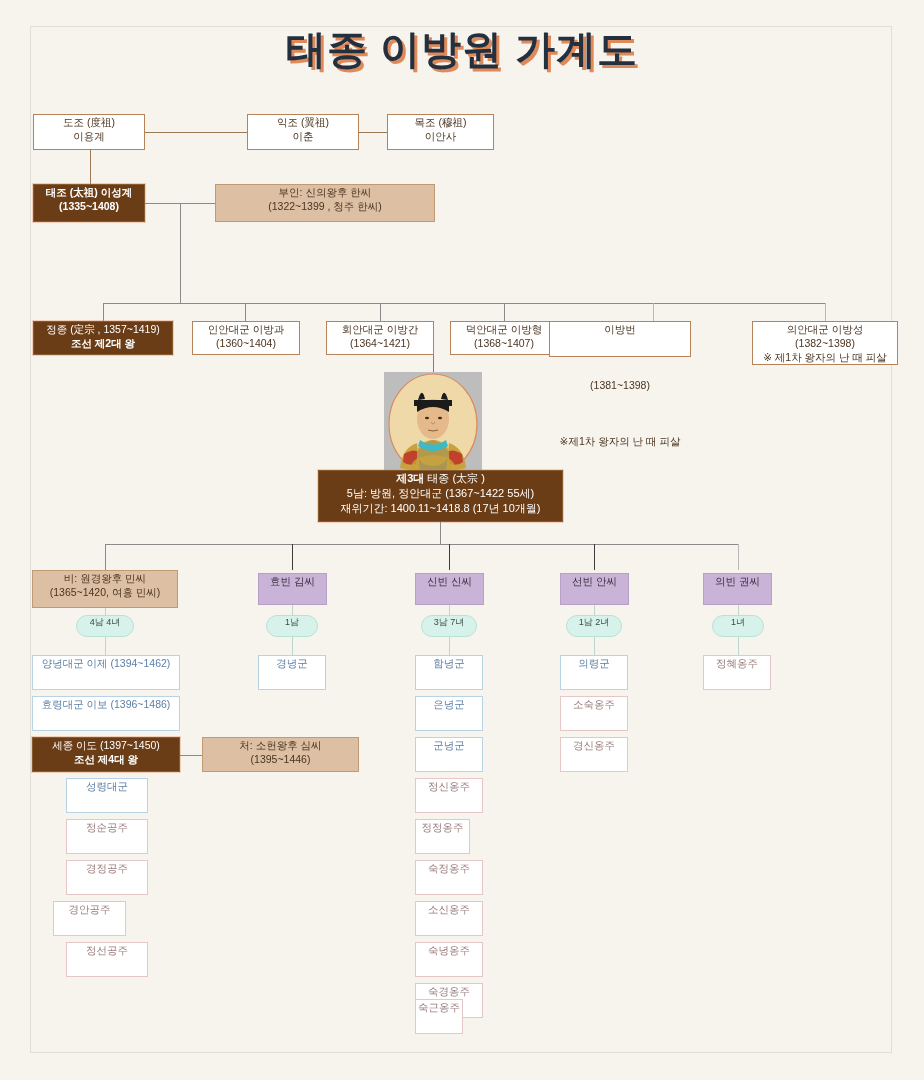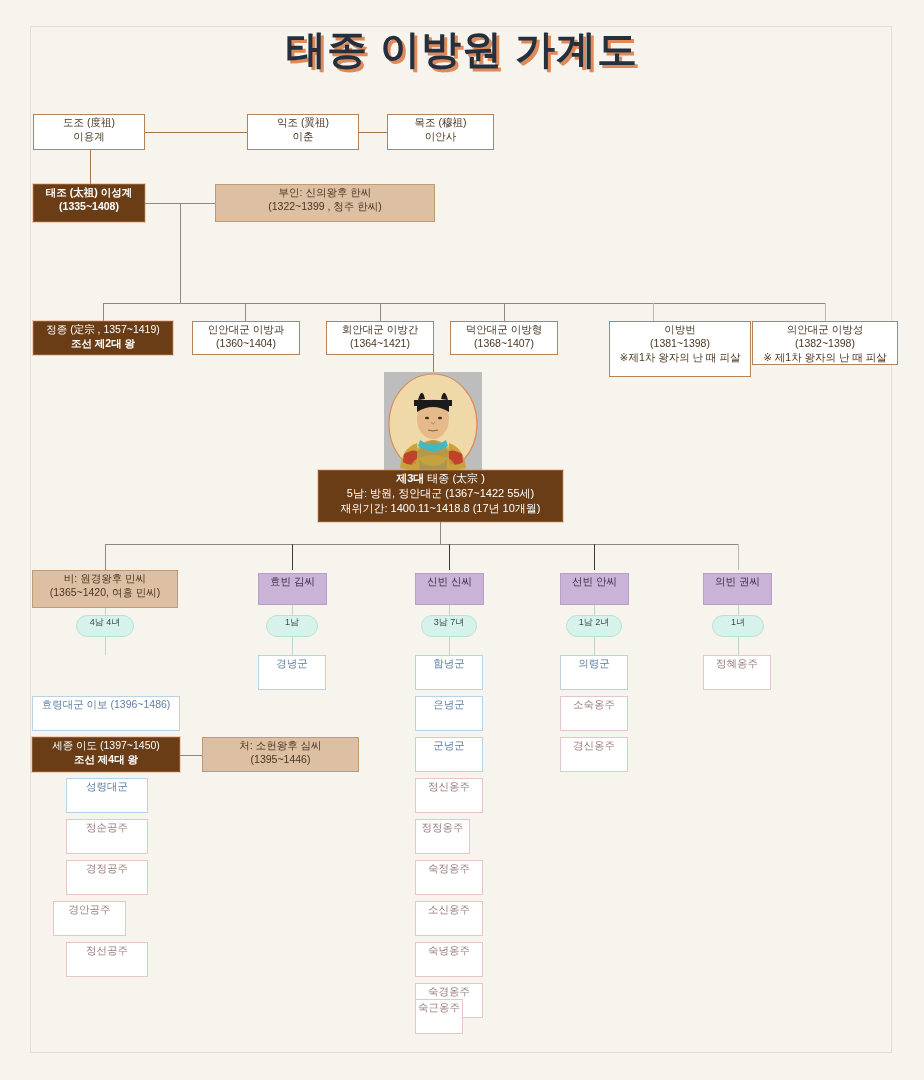--- a/index.html
+++ b/index.html
@@ -118,21 +118,21 @@
     <span class="ln">(1360~1404)</span>
   </div>
   <div class="node v-white" style="left:326px;top:321px;width:108px;height:34px;">
     <span class="ln">회안대군 이방간</span>
     <span class="ln">(1364~1421)</span>
   </div>
   <div class="node v-white" style="left:450px;top:321px;width:108px;height:34px;">
     <span class="ln">덕안대군 이방형</span>
     <span class="ln">(1368~1407)</span>
   </div>
-  <div class="node v-white" style="left:609px;top:321px;width:142px;height:56px;">
+  <div class="node v-white" style="left:549px;top:321px;width:142px;height:36px;gap:42px;">
     <span class="ln">이방번</span>
     <span class="ln">(1381~1398)</span>
     <span class="ln">※제1차 왕자의 난 때 피살</span>
   </div>
   <div class="node v-white" style="left:752px;top:321px;width:146px;height:44px;">
     <span class="ln">의안대군 이방성</span>
     <span class="ln">(1382~1398)</span>
     <span class="ln">※ 제1차 왕자의 난  때 피살</span>
   </div>
 
@@ -216,20 +216,23 @@
   <div class="node v-oval" style="left:712px;top:615px;width:52px;height:22px;">
     <span class="ln">1녀</span>
   </div>
 
   <div class="ln-v gr" style="left:105px;top:637px;height:18px;"></div>
   <div class="ln-v gr" style="left:292px;top:637px;height:18px;"></div>
   <div class="ln-v gr" style="left:449px;top:637px;height:18px;"></div>
   <div class="ln-v gr" style="left:594px;top:637px;height:18px;"></div>
   <div class="ln-v gr" style="left:738px;top:637px;height:18px;"></div>
 
+  <div class="node v-blue" style="left:32px;top:655px;width:148px;height:35px;">
+    <span class="ln">양녕대군 이제 (1394~1462)</span>
+  </div>
   <div class="node v-blue" style="left:32px;top:696px;width:148px;height:35px;">
     <span class="ln">효령대군 이보 (1396~1486)</span>
   </div>
   <div class="node v-brown" style="left:32px;top:737px;width:148px;height:35px;">
     <span class="ln">세종 이도 (1397~1450)</span>
     <span class="ln bold">조선 제4대 왕</span>
   </div>
   <div class="ln-h" style="left:180px;top:755px;width:22px;"></div>
   <div class="node v-tan" style="left:202px;top:737px;width:157px;height:35px;">
     <span class="ln">처: 소헌왕후 심씨</span>

